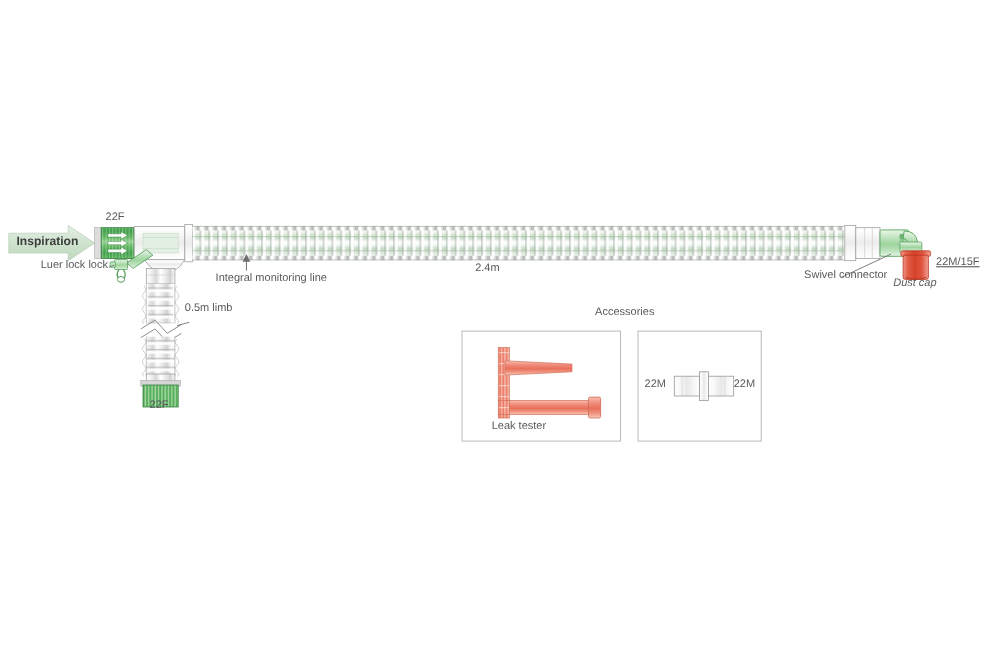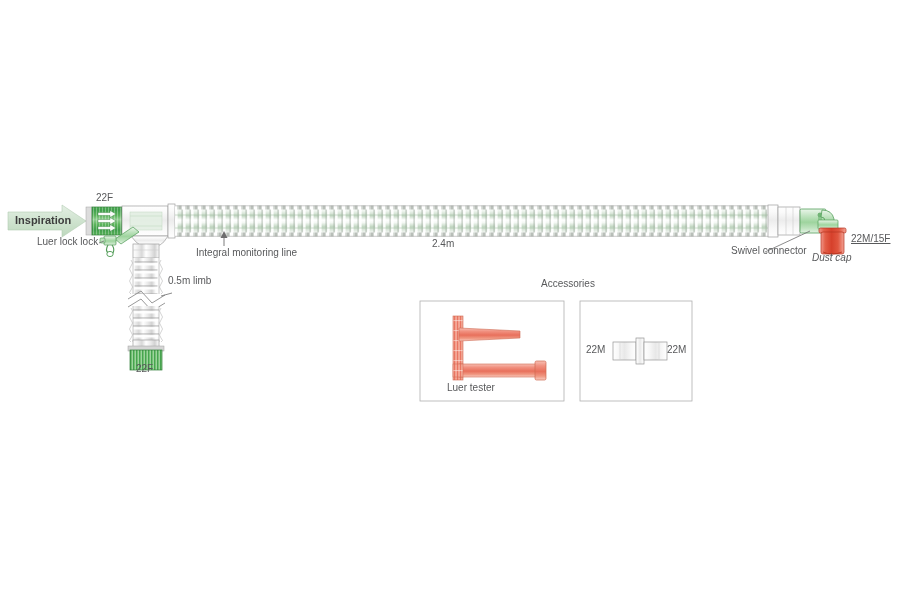--- a/index.html
+++ b/index.html
@@ -325,17 +325,17 @@
 <div class="lbl lbl-md" style="left:432px; top:190px;margin-top:48px;">2.4m</div>
 
 <div class="lbl lbl-md" style="left:731px; top:245px;">Swivel connector</div>
 
 <div class="lbl lbl-md" style="left:812px; top:252px;font-style:italic;">Dust cap</div>
 
 <div class="lbl lbl-md" style="left:851px; top:233px;text-decoration:underline;">22M/15F</div>
 
 <div class="lbl lbl-md" style="left:541px; top:278px;">Accessories</div>
 
-<div class="lbl lbl-md" style="left:447px; top:382px;">Luer tester</div>
+<div class="lbl lbl-md" style="left:447px; top:382px;">Leak tester</div>
 
 <div class="lbl lbl-md" style="left:586px; top:344px;">22M</div>
 
 <div class="lbl lbl-md" style="left:667px; top:344px;">22M</div>
 
 </body></html>

